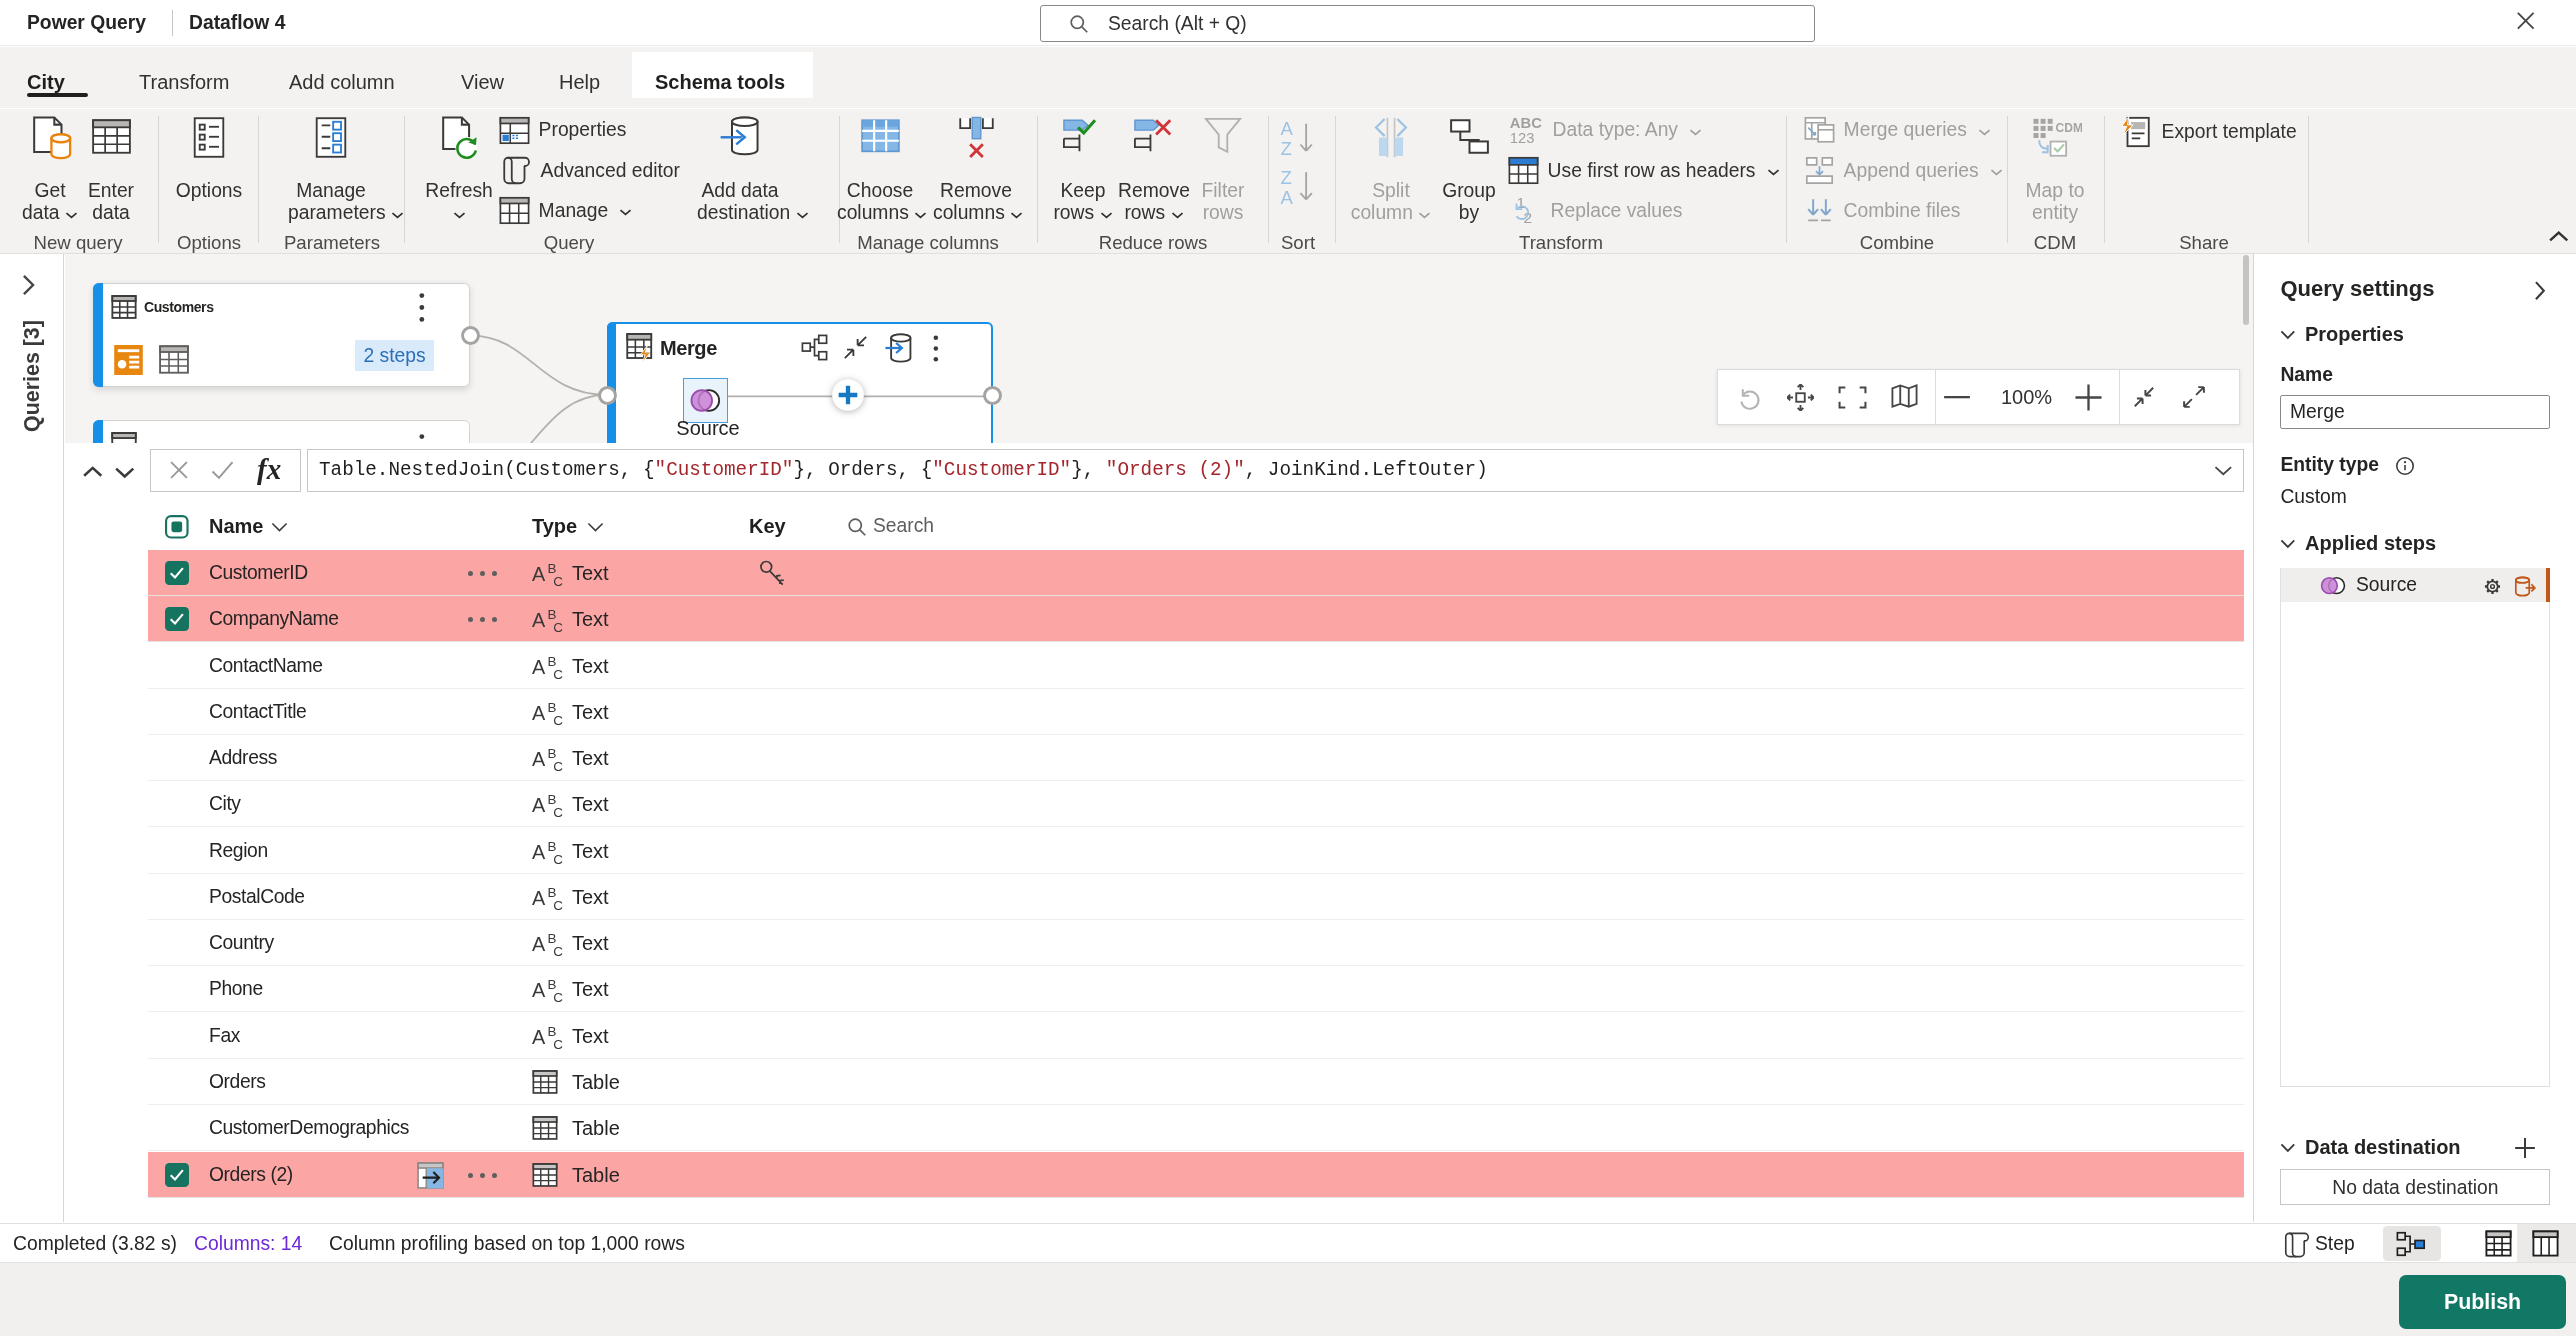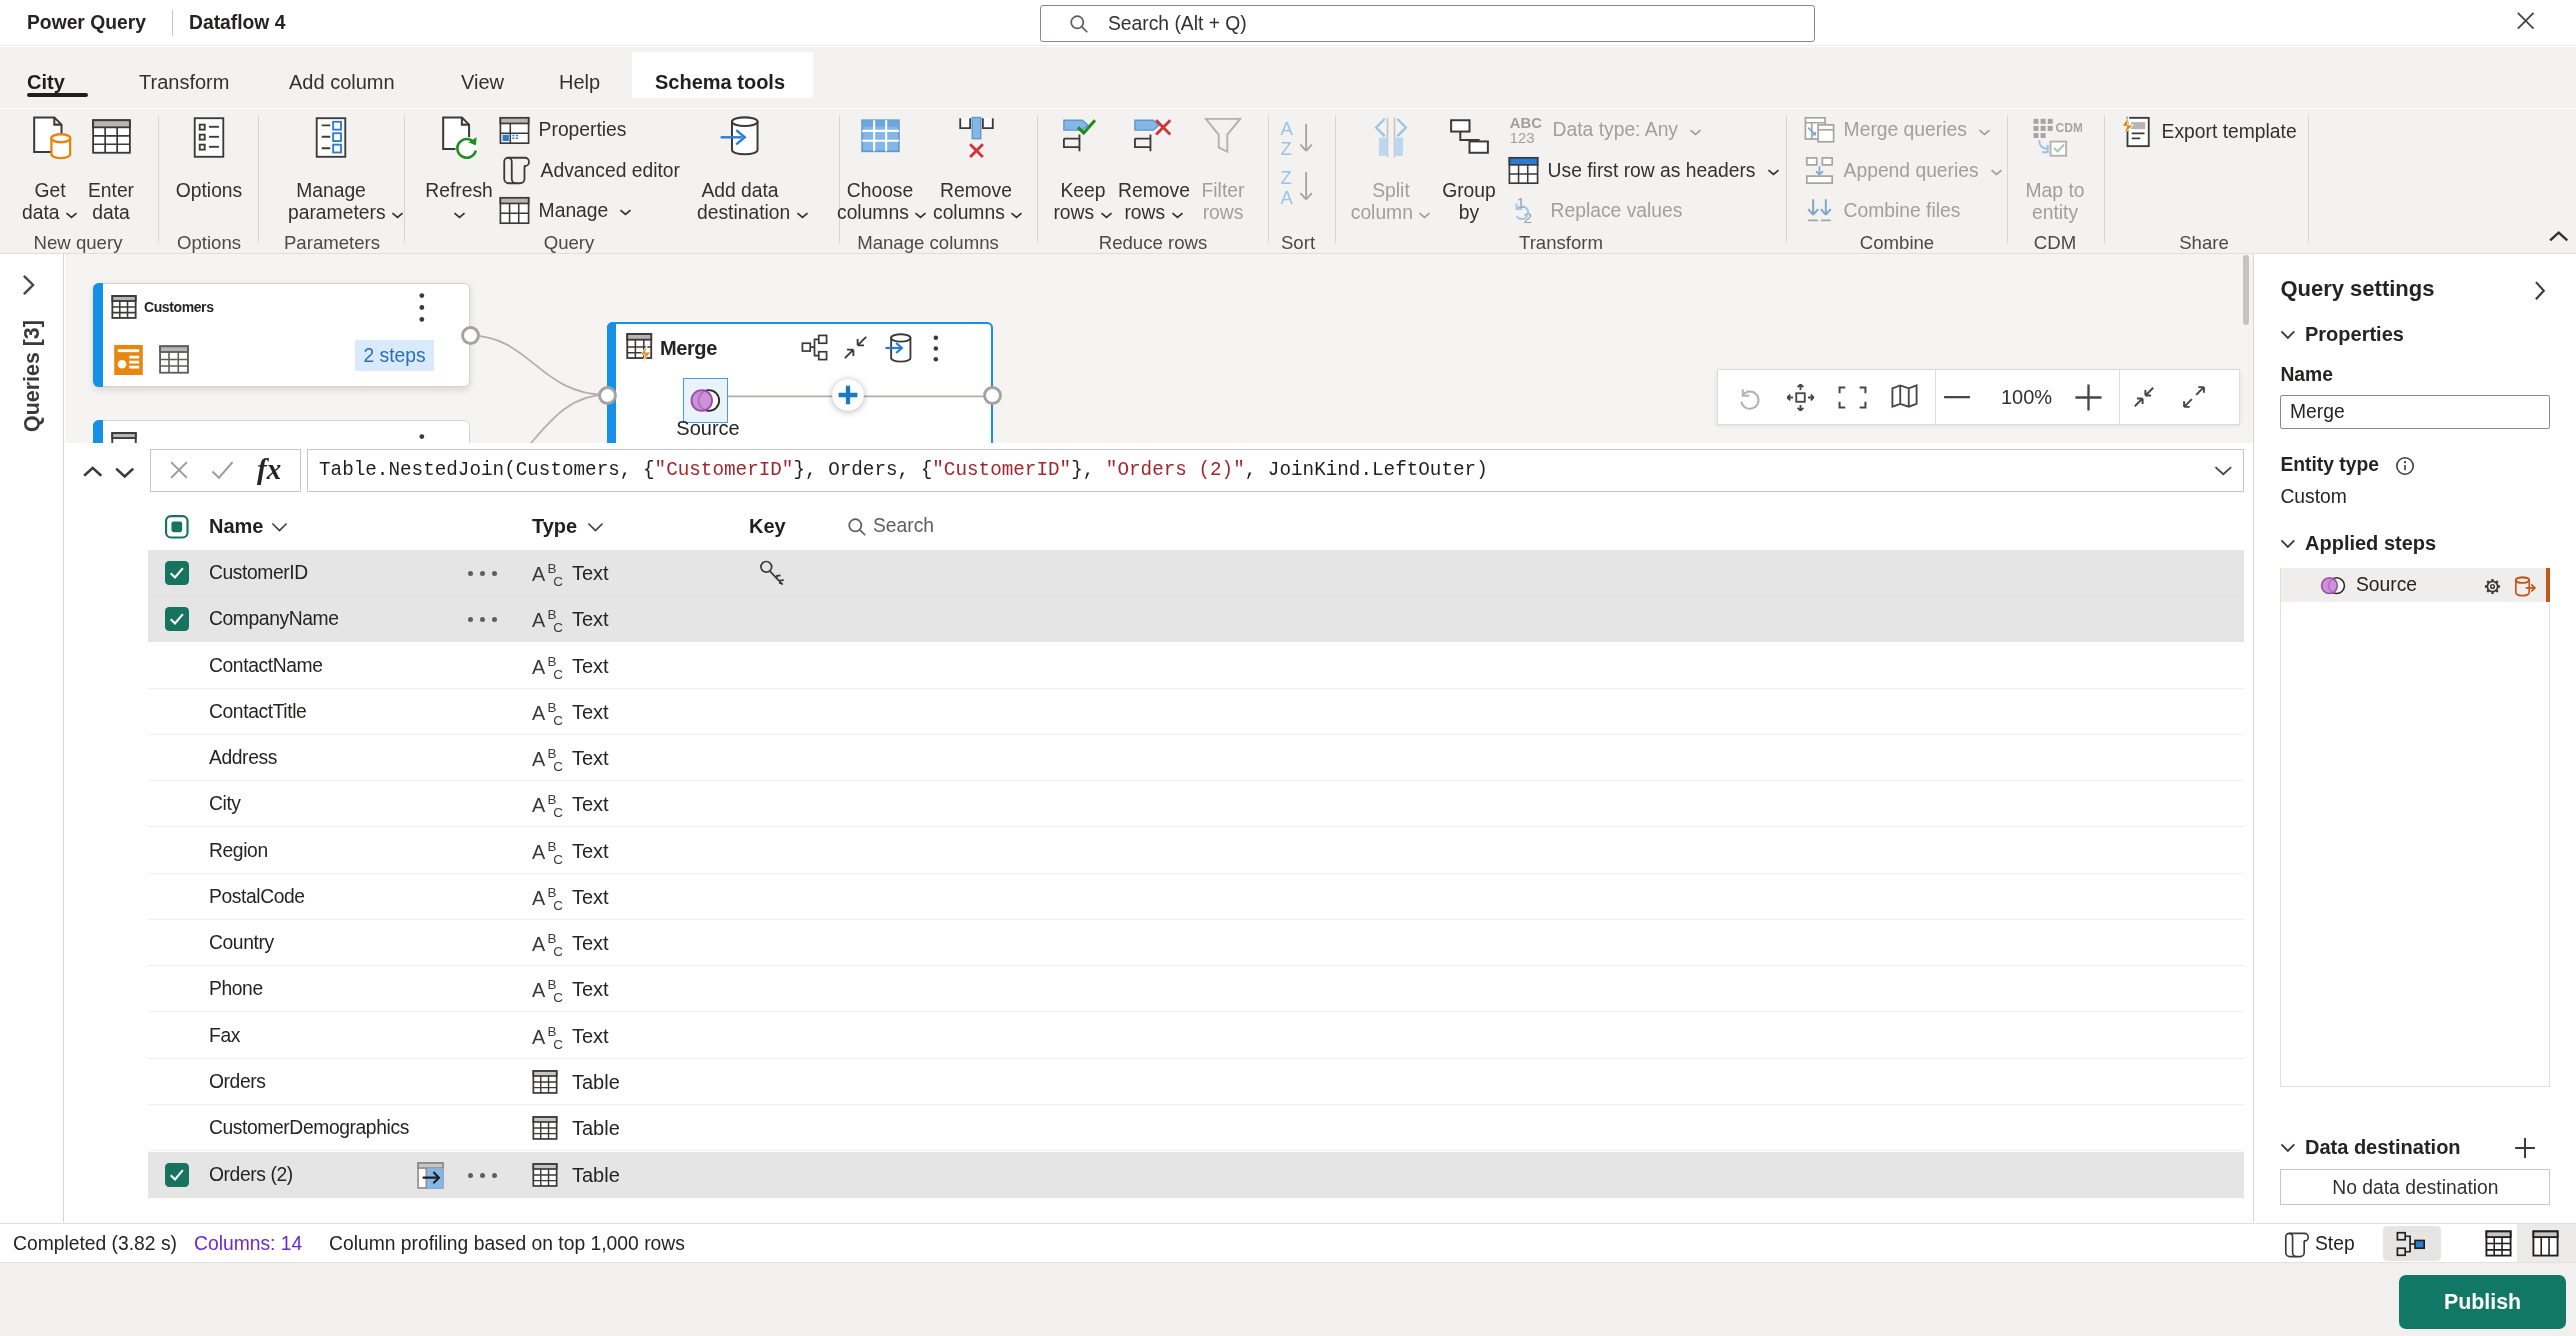--- a/index.html
+++ b/index.html
@@ -26,21 +26,21 @@
   
   #leftrail { left:0; top:254px; width:64px; height:968px; background:#fff; border-right:0.7px solid #d8d6d4; }
   #canvas { left:65px; top:254px; width:2188px; height:189px; background:#f5f4f3; overflow:hidden; }
   #fxbar { left:65px; top:443px; width:2188px; height:59px; background:#fff; }
   #grid { left:65px; top:502px; width:2188px; height:720px; background:#fff; }
   #rightpanel { left:2253px; top:254px; width:323px; height:968px; background:#fff; border-left:0.7px solid #d8d6d4; }
   #statusbar { left:0; top:1223px; width:2576px; height:39px; background:#fff; border-top:0.7px solid #e1dfdd; }
   #footer { left:0; top:1262px; width:2576px; height:74px; background:#f1f0ee; border-top:0.7px solid #e3e1df; }
 
   .row { position:absolute; left:83px; width:2096px; height:46px; border-bottom:0.7px solid #f0efed; }
-  .rowsel { background:#e5e5e5; border-bottom:0.7px solid #e4e2e0; }
+  .rowsel { background:#fca5a5; border-bottom:0.7px solid #e4e2e0; }
   .cbx { position:absolute; left:17px; top:11.4px; width:23.6px; height:23.6px; background:#15735f; border-radius:4.3px; }
   .rtext { position:absolute; left:61px; top:0; height:46px; line-height:46px; font-size:19.3px; color:#252423; white-space:nowrap; letter-spacing:-0.4px; }
   .dots3 { position:absolute; left:320px; top:21px; width:33px; height:5px; }
   .dots3 i { position:absolute; top:0; width:5px; height:5px; border-radius:50%; background:#605e5c; }
   .typetx { position:absolute; left:424px; top:0; height:46px; line-height:46px; font-size:20px; color:#252423; }
   .ticon { position:absolute; left:384px; top:10px; }
   .hbold { position:absolute; top:0; height:48px; line-height:48px; font-size:20px; font-weight:600; color:#201f1e; }
   .ptitle { position:absolute; font-size:20px; font-weight:600; color:#252423; white-space:nowrap; }
   .schev { position:absolute; width:15.7px; height:10px; }
 </style>

